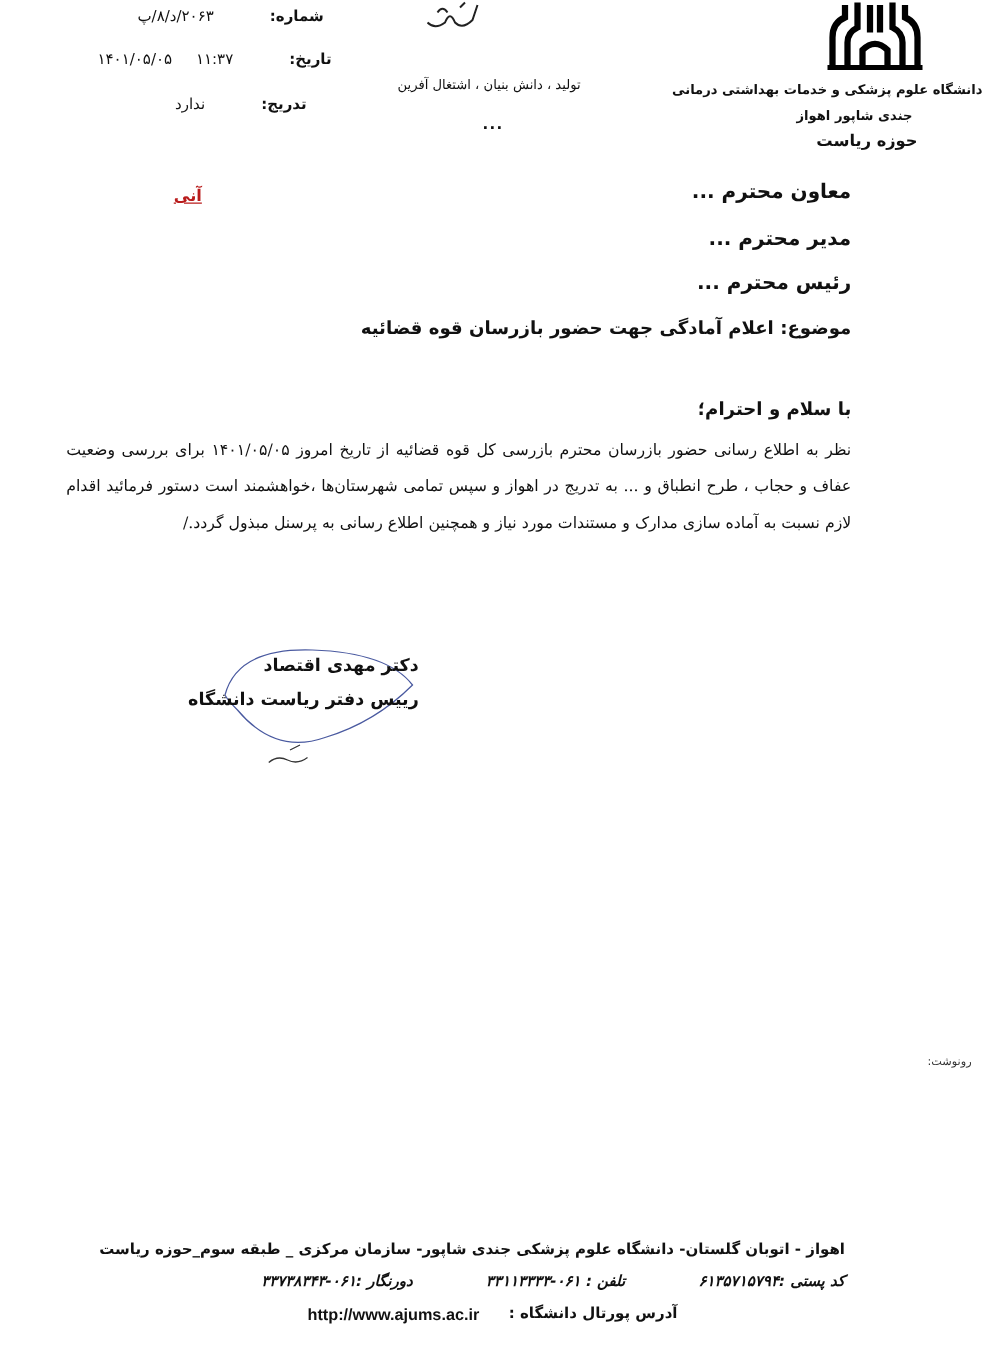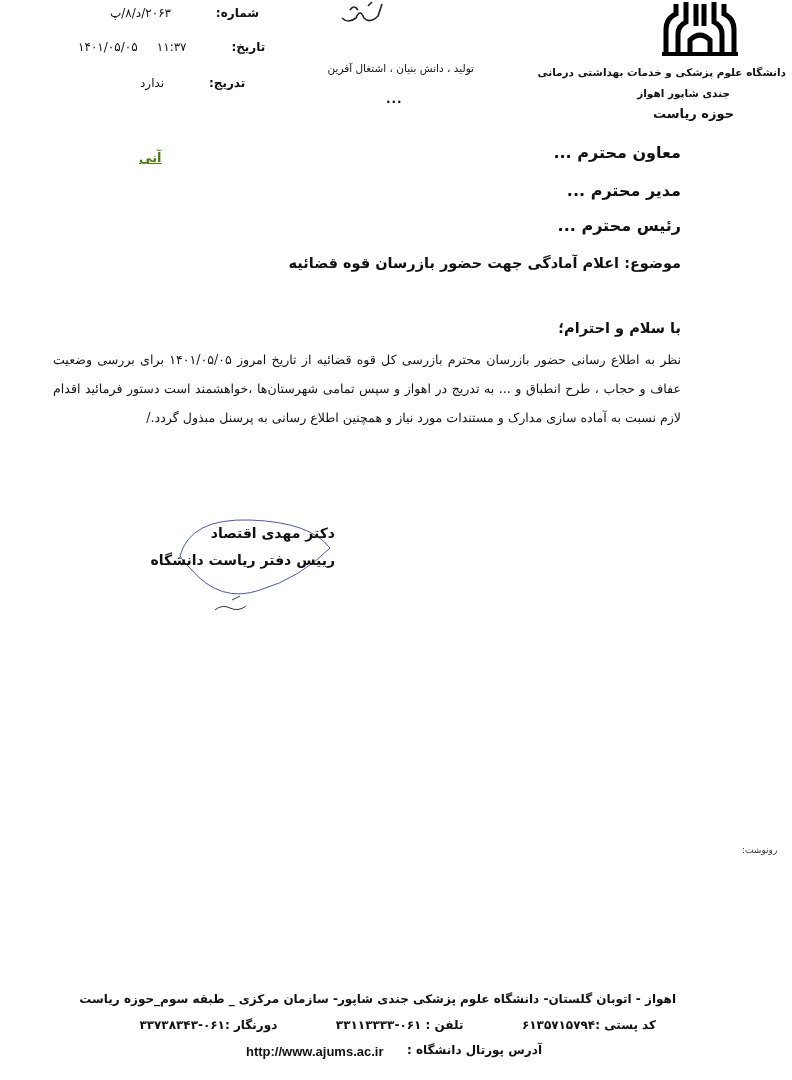--- a/index.html
+++ b/index.html
@@ -7,51 +7,51 @@
   .abs { position:absolute; }
 
   
   .logo { left:660px; top:0px; width:80px; height:56px; }
   .org1 { right:6px; top:66px; font-size:10.5px; font-weight:bold; white-space:nowrap; }
   .org2 { right:62px; top:87px; font-size:10.5px; font-weight:bold; white-space:nowrap; }
   .org3 { right:58px; top:106px; font-size:13px; font-weight:bold; white-space:nowrap; }
 
   
   .bism { left:338px; top:0px; width:50px; height:26px; }
-  .slogan { left:318px; top:62px; width:156px; font-size:10.5px; text-align:right; direction:rtl; white-space:nowrap; }
+  .slogan { left:318px; top:62px; width:156px; font-size:10.5px; text-align:left; direction:rtl; white-space:nowrap; }
   .dots { left:386px; top:92px; font-size:12px; font-weight:bold; letter-spacing:1px; }
 
   
   .meta { font-size:12px; direction:rtl; white-space:nowrap; }
   .meta .lbl { font-weight:bold;margin-left:41px; }
   .m1 { left:110px; top:6px; }
   .m2 { left:78px; top:40px; }
   .m3 { left:140px; top:76px; }
 
-  .urgent { left:139px; top:150px; color:#4d7c0f; font-weight:bold; font-size:13px;text-decoration:underline; }
+  .urgent { left:139px; top:150px; color:#b91c1c; font-weight:bold; font-size:13px;text-decoration:underline; }
 
   .salute { font-size:16px; font-weight:bold; direction:rtl; white-space:nowrap; }
   .s1 { right:111px; top:143px; }
   .s2 { right:111px; top:181px; }
   .s3 { right:111px; top:216px; }
   .subject { right:111px; top:255px; font-size:14.5px; font-weight:bold; direction:rtl; white-space:nowrap; }
 
   .greet { right:111px; top:320px; font-size:14.5px; font-weight:bold; direction:rtl;margin-left:32px; }
   .body { right:111px; width:628px; top:345px; font-family:"DejaVu Serif", serif; font-size:12.6px; line-height:29px; direction:rtl; text-align:justify; text-align-last:right; }
 
   .signer { left:170px; width:165px; font-size:14px; font-weight:bold; direction:rtl; text-align:right; white-space:nowrap; }
   .sg1 { top:525px; }
   .sg2 { top:552px; }
   .sig { left:160px; top:508px; width:200px; height:110px; }
 
   .cc { left:722px; top:845px; font-size:9px; color:#333; direction:rtl;margin-left:20px; }
 
   .foot { font-size:12px; font-weight:bold; direction:rtl; white-space:nowrap; }
   .f1 { right:116px; top:992px; }
-  .f2 { right:136px; top:1018px; }
+  .f2 { right:116px; top:1018px;font-style:italic; }
   .f3 { right:250px; top:1043px; }
   .url { left:246px; top:1044px; font-size:13px; font-weight:bold; font-family:Liberation Sans, sans-serif; direction:ltr; }
 </style>
 </head>
 <body>
 
 <svg class="abs logo" viewBox="0 0 80 56">
   <g fill="none" stroke="#000" stroke-width="5">
     <path d="M6 54 V30 Q6 18 16 14 V4"></path>
     <path d="M74 54 V30 Q74 18 64 14 V4"></path>

